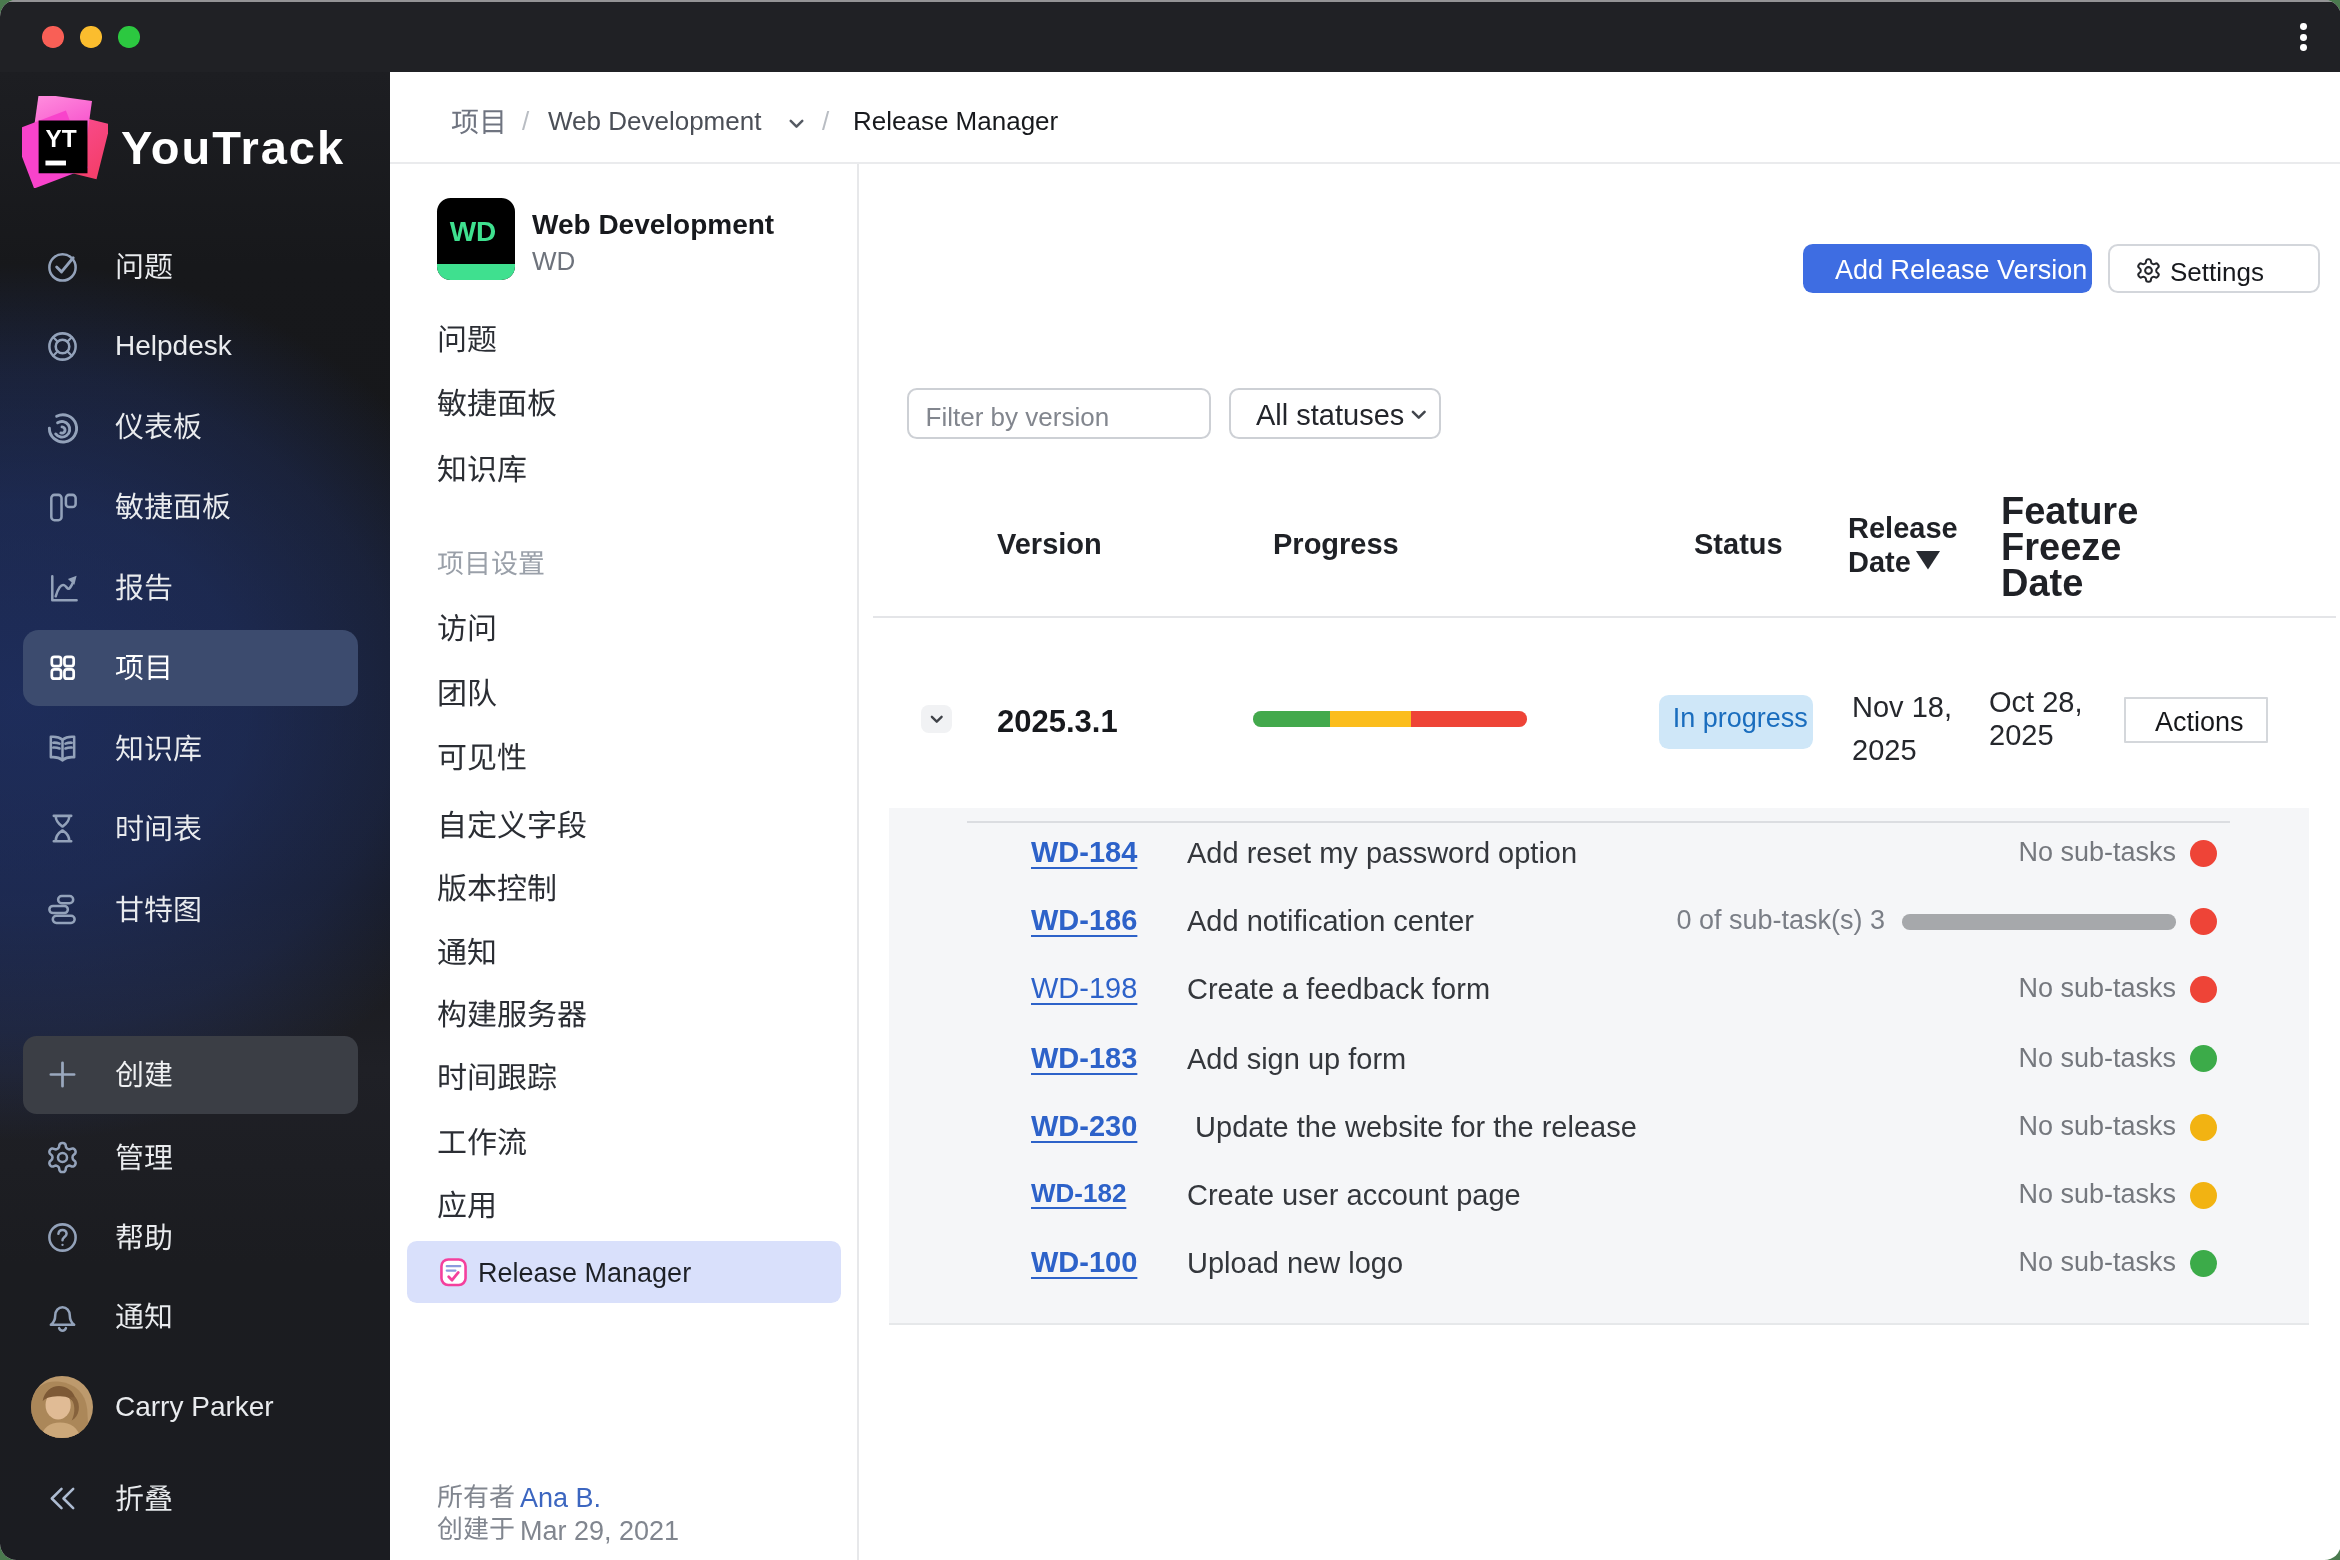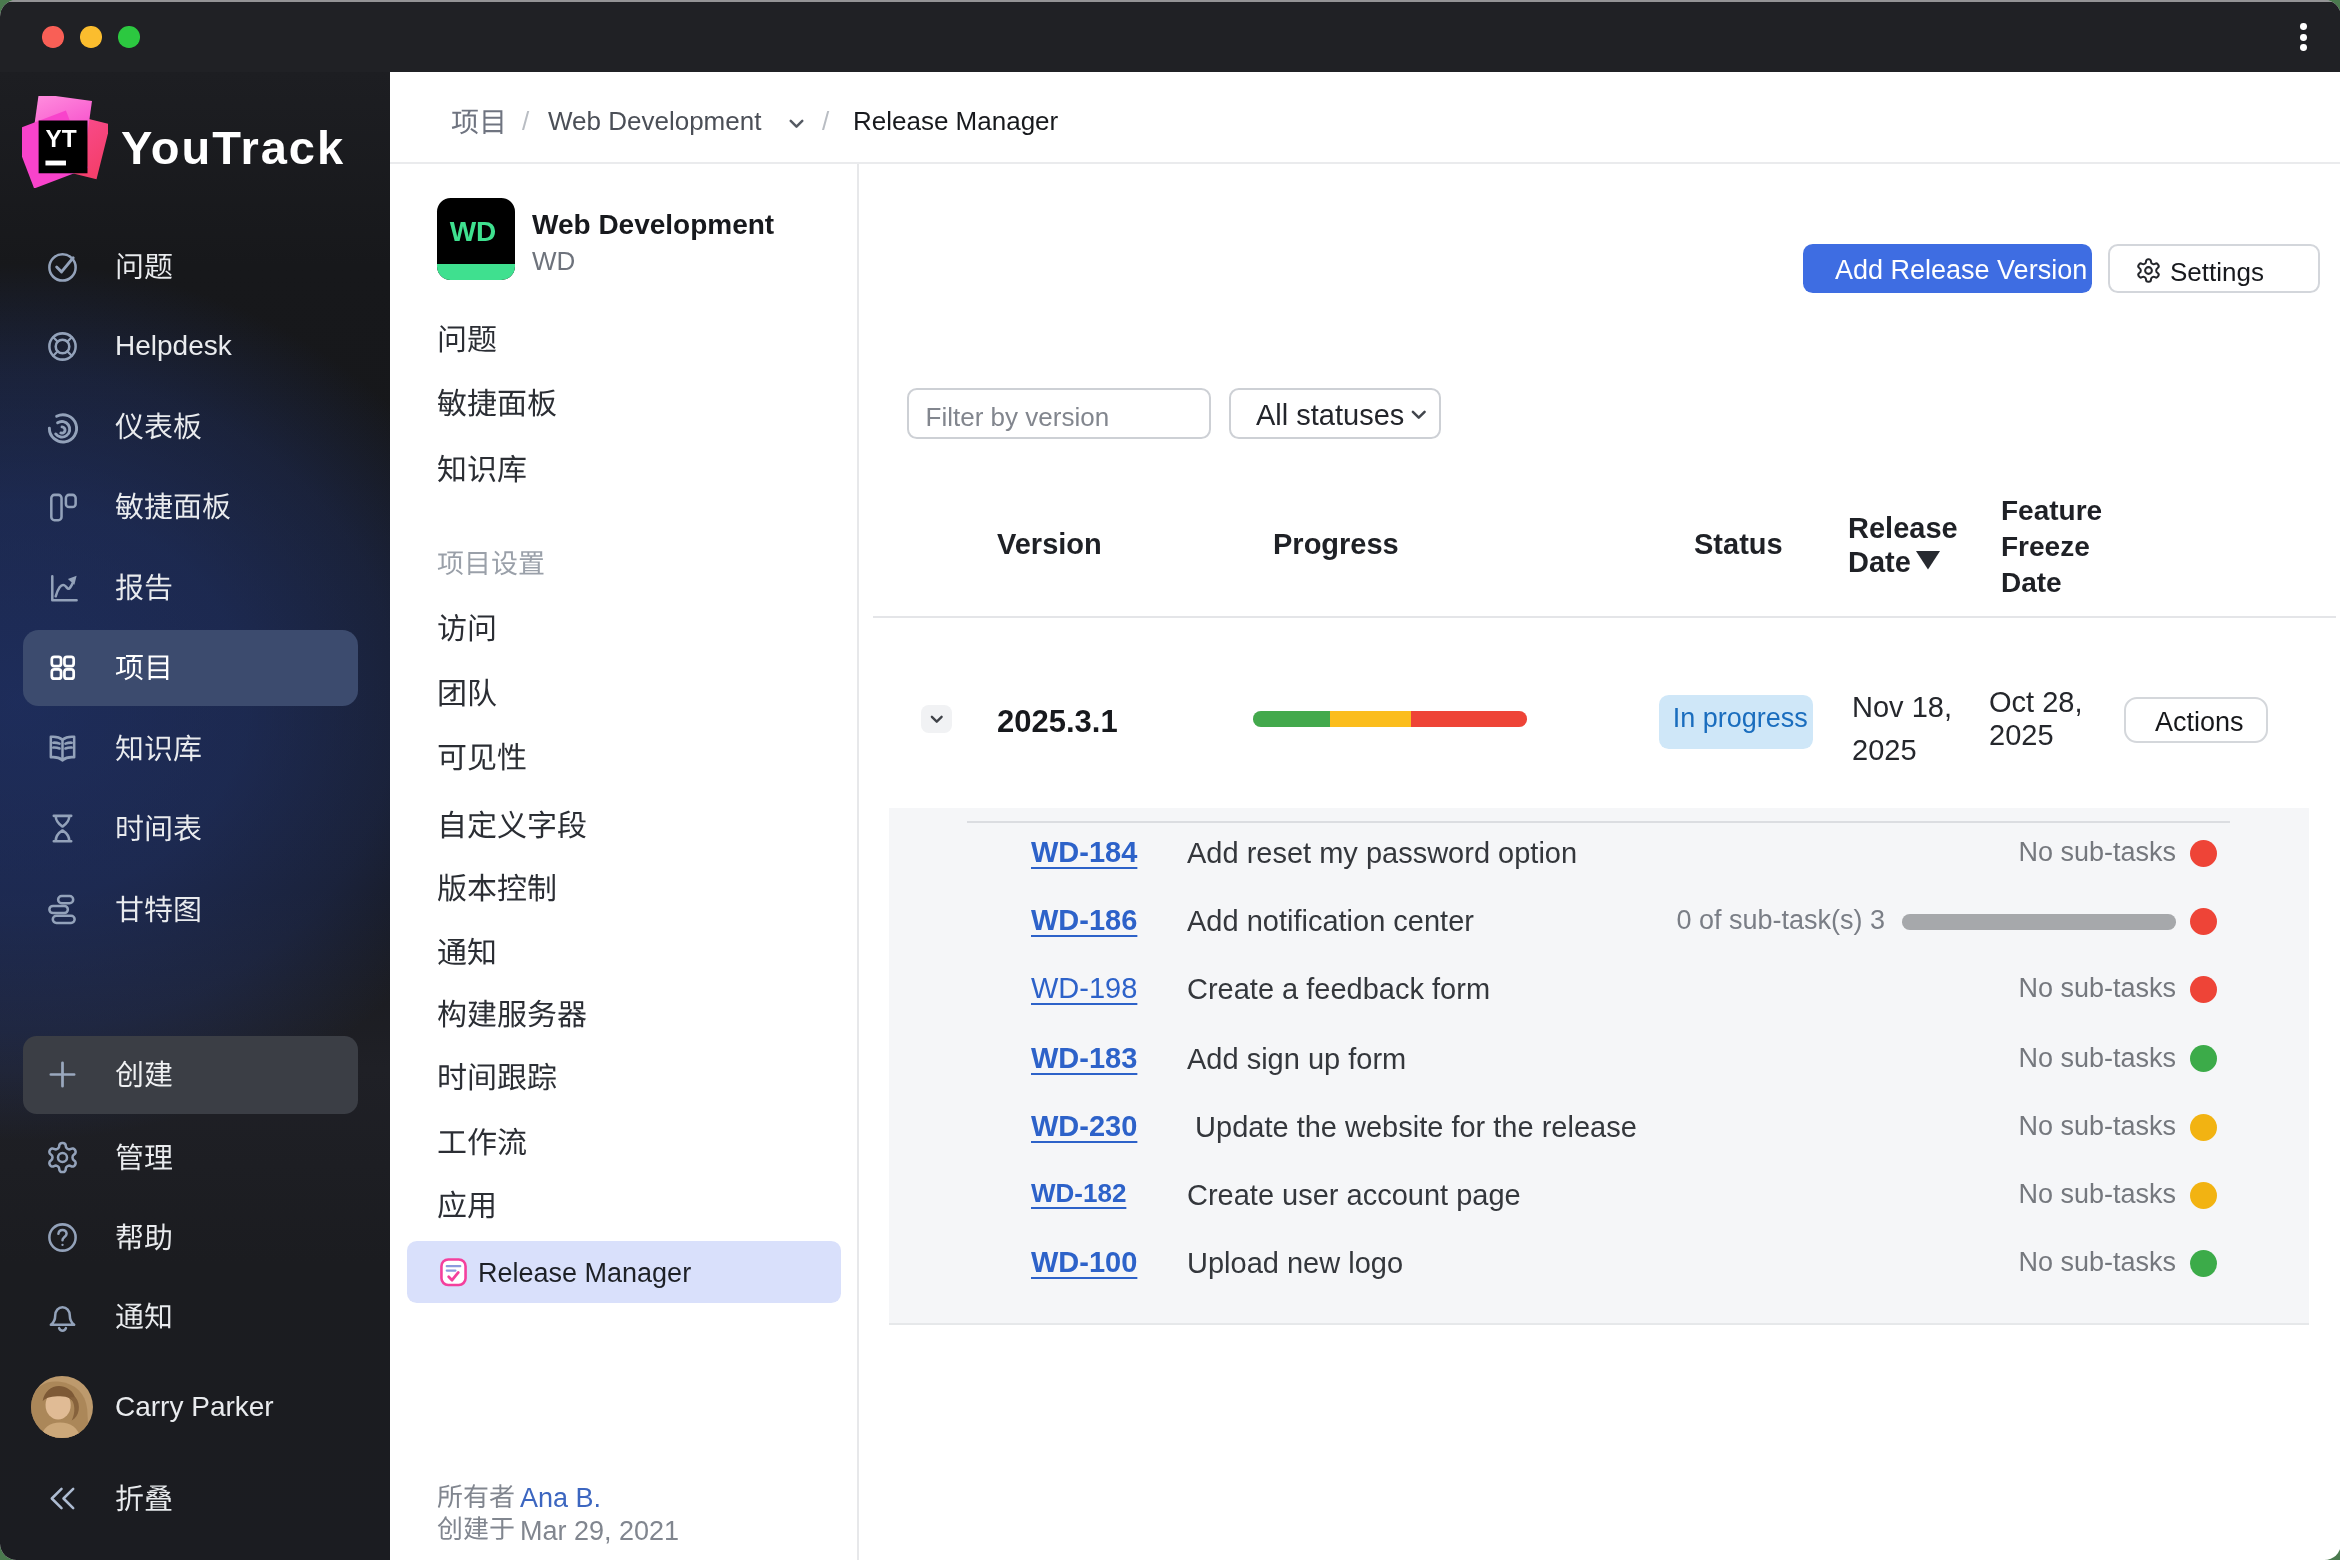--- a/index.html
+++ b/index.html
@@ -319,39 +319,39 @@
         <path d="M5 7l6 6 6-6"></path>
       </svg>
     </div>
 <div class="lat" style="left:997px;top:528px;font-size:29px;font-weight:bold;color:#1f2126">Version</div>
 <div class="lat" style="left:1273px;top:528px;font-size:29px;font-weight:bold;color:#1f2126">Progress</div>
 <div class="lat" style="left:1694px;top:528px;font-size:29px;font-weight:bold;color:#1f2126">Status</div>
 <div class="lat" style="left:1848px;top:511px;font-size:29px;font-weight:bold;color:#1f2126;line-height:34px">Release<br>Date</div>
 <svg class="abs" style="left:1915px;top:549px" width="26" height="21.5" viewBox="0 0 27 22">
       <polygon points="1,2 26,2 13.5,21" fill="#272a30"></polygon>
     </svg>
-<div class="lat" style="left:2001px;top:493px;font-size:28px;font-weight:bold;color:#1f2126;line-height:36px">Feature<br>Freeze<br>Date</div>
+<div class="lat" style="left:2001px;top:493px;font-size:38px;font-weight:bold;color:#1f2126;line-height:36px">Feature<br>Freeze<br>Date</div>
 <div class="abs" style="left:873px;top:616px;width:1463px;height:2px;background:#e4e5e8"></div>
 <div class="abs" style="left:921px;top:705px;width:31px;height:28px;border-radius:7.8px;background:#f1f2f4">
 <svg class="abs" style="left:5.9px;top:4.9px" width="19.5" height="18.5" viewBox="0 0 20 19" fill="none" stroke="#3f4248" stroke-width="2.4" stroke-linecap="round" stroke-linejoin="round">
         <path d="M5 7l5 5 5-5"></path>
       </svg>
     </div>
 <div class="lat" style="left:997px;top:704px;font-size:31px;font-weight:bold;color:#17191d">2025.3.1</div>
 <div class="abs" style="left:1253px;top:711px;width:274px;height:15.6px;border-radius:7.8px;overflow:hidden;background:#eee">
 <div class="abs" style="left:0;top:0;width:77px;height:15.6px;background:#43a94c"></div>
 <div class="abs" style="left:77px;top:0;width:81px;height:15.6px;background:#fbbd1d"></div>
 <div class="abs" style="left:158px;top:0;width:116px;height:15.6px;background:#ee4437"></div>
     </div>
 <div class="abs" style="left:1659px;top:695px;width:154px;height:54px;border-radius:9.8px;background:#cfe7f8">
 <div class="lat" style="left:13.7px;top:7.8px;font-size:27px;color:#1a6dbe">In progress</div>
     </div>
 <div class="lat" style="left:1852px;top:686px;font-size:29px;color:#25272c;line-height:43px">Nov 18,<br>2025</div>
 <div class="lat" style="left:1989px;top:686px;font-size:29px;color:#25272c;line-height:33px">Oct 28,<br>2025</div>
-<div class="abs" style="left:2124px;top:697px;width:144px;height:46px;border-radius:13px;border:2px solid #d4d7db;box-sizing:border-box;background:#fff">
+<div class="abs" style="left:2124px;top:697px;width:144px;height:46px;border-radius:1px;border:2px solid #d4d7db;box-sizing:border-box;background:#fff">
 <div class="lat" style="left:29px;top:7.8px;font-size:27px;color:#17181b">Actions</div>
     </div>
 <div class="abs" style="left:889px;top:808px;width:1420px;height:517px;background:#f5f6f8;border-bottom:2px solid #e6e8ea;box-sizing:border-box"></div>
 <div class="abs" style="left:967px;top:821px;width:1263px;height:2px;background:#dbdde1"></div>
 <div class="lat" style="left:1031px;top:836px;font-size:29px;font-weight:bold;color:#2d62c9;text-decoration:underline;text-underline-offset:4.9px">WD-184</div>
 <div class="lat" style="left:1187px;top:837px;font-size:29px;color:#34373c">Add reset my password option</div>
 <div class="lat" style="left:2176px;top:837px;font-size:27px;color:#75787e;transform:translateX(-100%)">No sub-tasks</div>
 <div class="abs" style="left:2190px;top:840px;width:27px;height:27px;border-radius:50%;background:#ee4437"></div>
 <div class="lat" style="left:1031px;top:904px;font-size:29px;font-weight:bold;color:#2d62c9;text-decoration:underline;text-underline-offset:4.9px">WD-186</div>
 <div class="lat" style="left:1187px;top:905px;font-size:29px;color:#34373c">Add notification center</div>

